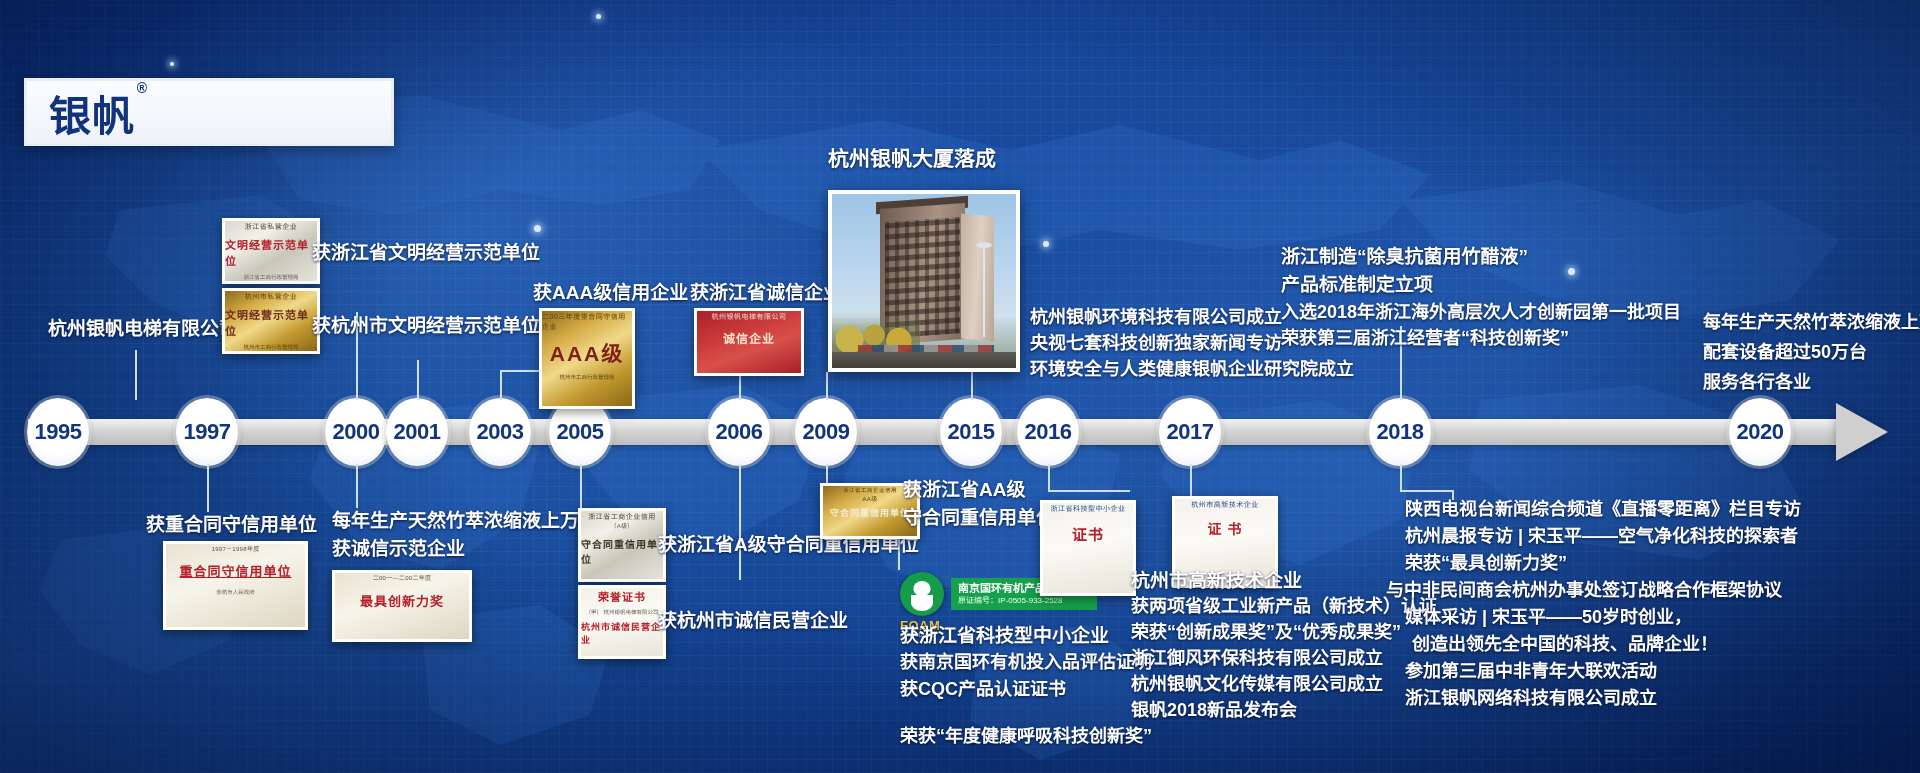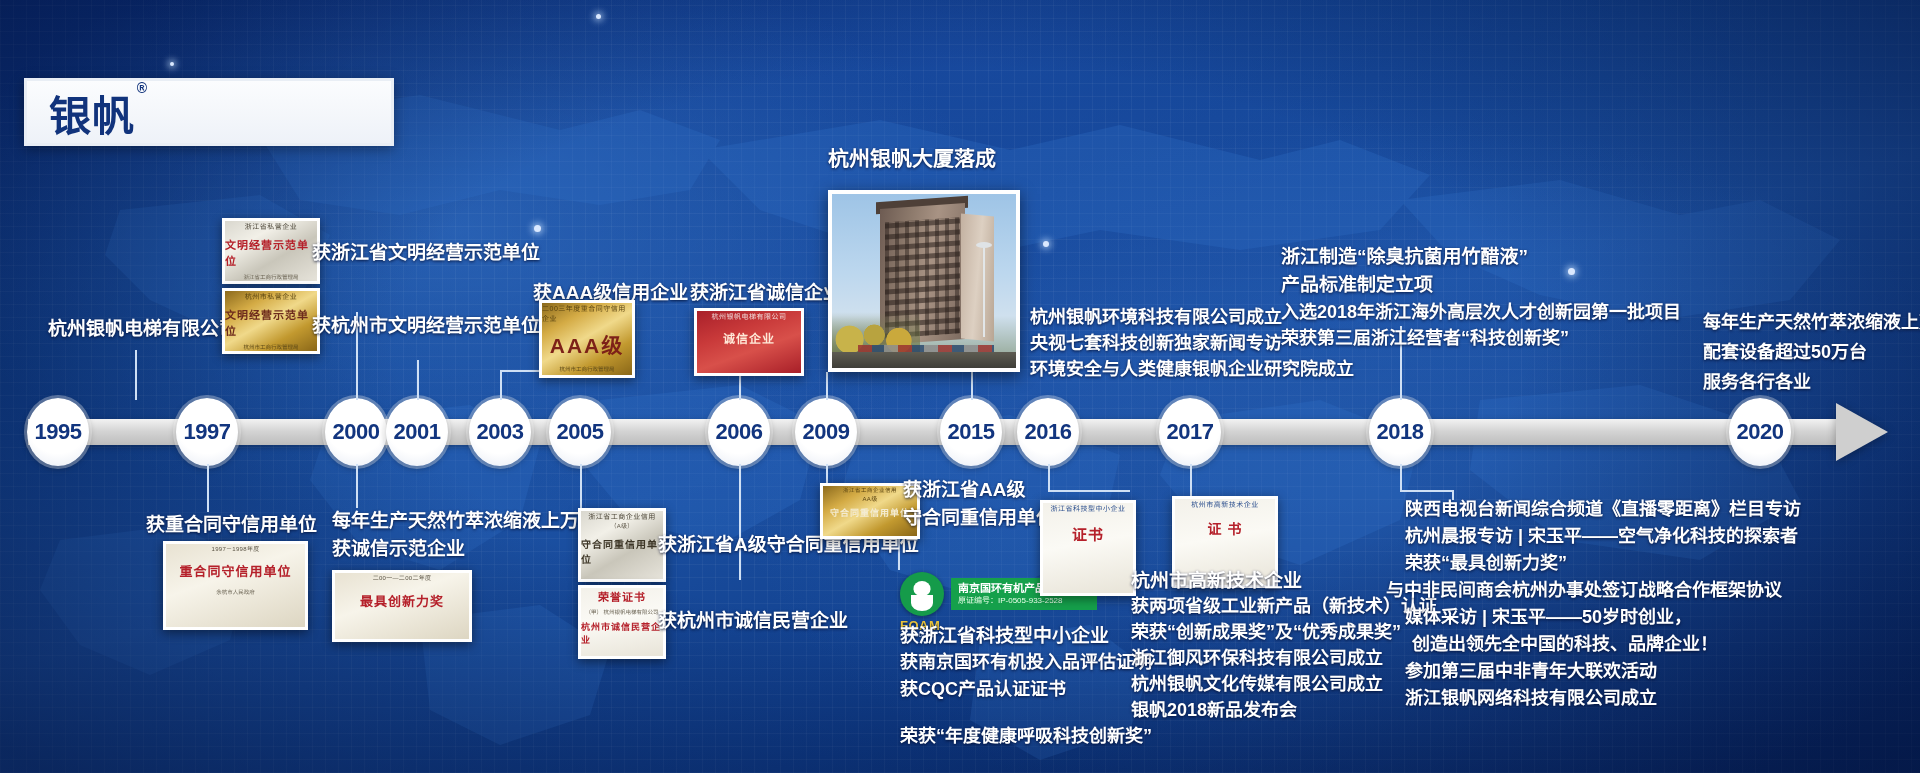--- a/index.html
+++ b/index.html
@@ -256,21 +256,21 @@
 <div class="conn conn-v" style="left:1400px;top:464px; height:26px;"></div>
 <div class="conn conn-h" style="left:1400px;top:490px; width:52px;"></div>
 <div class="conn conn-v" style="left:1452px;top:490px; height:10px;"></div>
 
 <div class="txt s19" style="left:48px; top:316px;">杭州银帆电梯有限公司</div>
 
 <div class="txt s19" style="left:146px; top:512px;">获重合同守信用单位</div>
 <div class="plaque" style="left:163px; top:541px; width:145px; height:89px;">
   <div class="plaque-inner pl-cream">
     <div class="pl-tiny">1997－1998年度</div>
-    <div class="pl-main-red" style="margin:8px 0;">重合同守信用单位</div>
+    <div class="pl-main-red" style="margin:8px 0;text-decoration:underline;">重合同守信用单位</div>
     <div class="pl-foot">余杭市人民政府</div>
   </div>
 </div>
 
 <div class="txt s19" style="left:332px; top:508px;">每年生产天然竹萃浓缩液上万吨</div>
 <div class="txt s19" style="left:332px; top:536px;">获诚信示范企业</div>
 <div class="plaque" style="left:332px; top:570px; width:140px; height:72px;">
   <div class="plaque-inner pl-cream">
     <div class="pl-tiny">二00一—二00二年度</div>
     <div class="pl-main-red" style="margin-top:9px;">最具创新力奖</div>
@@ -289,21 +289,21 @@
 <div class="plaque" style="left:222px; top:288px; width:98px; height:66px;">
   <div class="plaque-inner pl-gold">
     <div class="pl-head" style="color:#5a4410;">杭州市私营企业</div>
     <div class="pl-main-white" style="font-size:11px;margin:5px 0;color:#6d2b1c;">文明经营示范单位</div>
     <div class="pl-foot" style="color:#5e4a18;">杭州市工商行政管理局</div>
   </div>
 </div>
 <div class="txt s19" style="left:312px; top:313px;">获杭州市文明经营示范单位</div>
 
 <div class="txt s19" style="left:533px; top:280px;">获AAA级信用企业</div>
-<div class="plaque" style="left:539px; top:300px; width:96px; height:78px;">
+<div class="plaque" style="left:539px; top:308px; width:96px; height:101px;">
   <div class="plaque-inner pl-gold">
     <div class="pl-head" style="color:#5a4410;">二00三年度重合同守信用企业</div>
     <div class="pl-aaa" style="margin:6px 0;">AAA级</div>
     <div class="pl-foot" style="color:#5e4a18;">杭州市工商行政管理局</div>
   </div>
 </div>
 
 <div class="plaque" style="left:578px; top:508px; width:88px; height:74px;">
   <div class="plaque-inner pl-silver">
     <div class="pl-head">浙江省工商企业信用</div>

